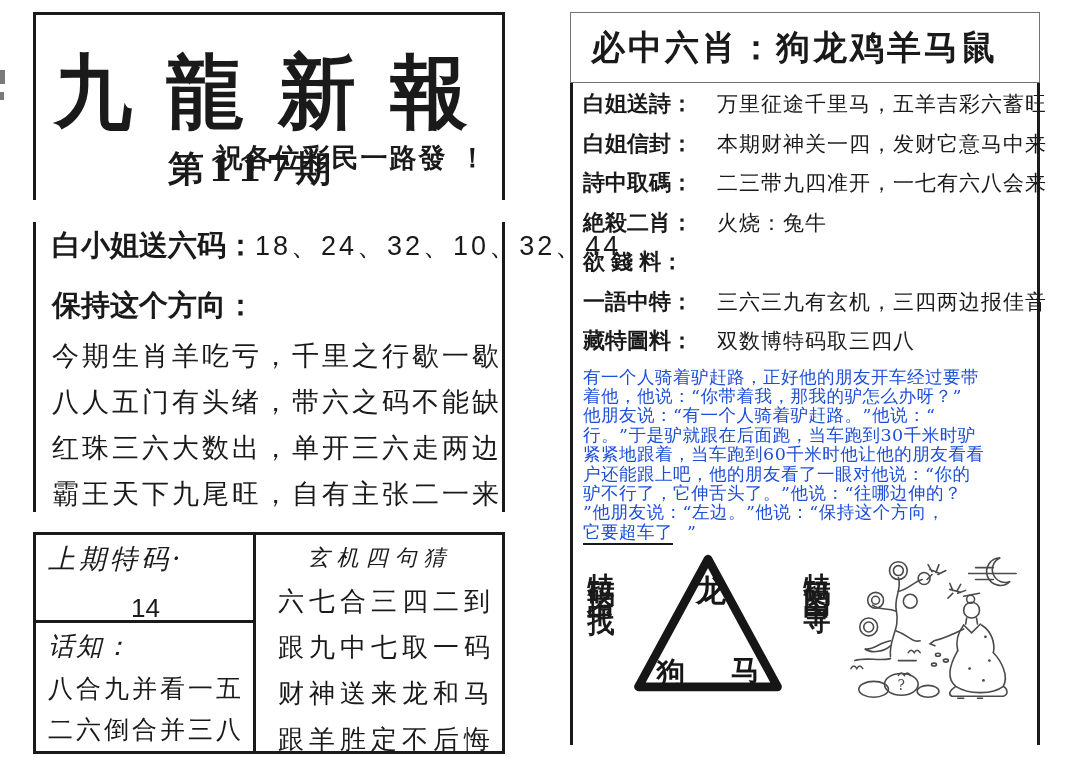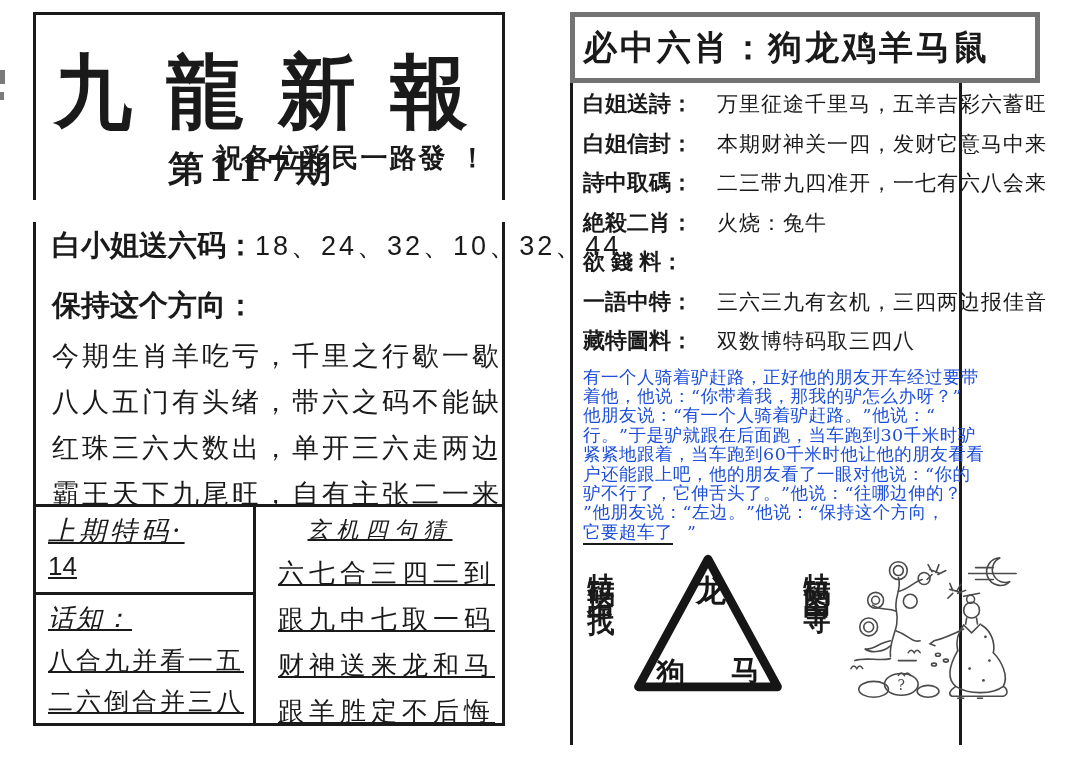--- a/index.html
+++ b/index.html
@@ -16,38 +16,38 @@
   .greeting{position:absolute;right:14px;bottom:24px;font-size:27px;font-weight:bold;letter-spacing:2px;}
 
   .mid{left:33px;top:222px;width:472px;height:290px;border-left:3px solid #1a1a1a;
        border-right:3px solid #1a1a1a;padding:2px 16px 0 16px;}
   .codes-line{margin-top:2px;white-space:nowrap;}
   .codes-label{font-weight:bold;font-size:29px;font-family:"Liberation Sans",sans-serif;}
   .codes-value{font-size:27px;letter-spacing:3px;font-family:"Liberation Sans",sans-serif;}
   .poem-label{margin-top:20px;font-weight:bold;font-size:29px;font-family:"Liberation Sans",sans-serif;}
   .poem-line{margin-top:14px;font-size:27px;line-height:32px;letter-spacing:3px;white-space:nowrap;}
 
-  .footer-grid{left:33px;top:504px;width:472px;height:222px;border:3px solid #1a1a1a;display:flex;text-decoration:underline;}
+  .footer-grid{left:33px;top:532px;width:472px;height:222px;border:3px solid #1a1a1a;display:flex;}
   .fg-left{width:217px;border-right:3px solid #1a1a1a;display:flex;flex-direction:column;flex:none;}
   .fg-left-top{height:88px;border-bottom:3px solid #1a1a1a;box-sizing:border-box;padding:6px 10px 0 12px;}
   .hand{font-style:italic;}
   .last-issue-label{font-size:27px;letter-spacing:4px;}
-  .last-issue-num{font-size:26px;margin-top:2px;}
+  .last-issue-num{text-align:center;font-size:26px;margin-top:16px;}
   .fg-left-bottom{padding:6px 10px 0 12px;}
   .notice-label{font-size:26px;letter-spacing:2px;}
   .notice-line{font-size:25px;margin-top:8px;letter-spacing:3px;white-space:nowrap;}
   .fg-right{flex:1;padding:8px 6px 0 22px;}
   .riddle-title{font-size:22px;text-align:center;letter-spacing:7px;margin-right:14px;}
   .riddle-line{font-size:26px;margin-top:11px;letter-spacing:5px;white-space:nowrap;}
 
   
-  .rp-header{left:570px;top:12px;width:470px;height:71px;border:5px solid #737373;
-             display:flex;align-items:center;padding-left:8px;}
+  .rp-header{left:570px;top:12px;width:470px;height:71px;border:1px solid #737373;
+             display:flex;align-items:center;padding-left:20px;}
   .rp-header-text{font-size:34px;font-weight:bold;letter-spacing:3px;white-space:nowrap;}
-  .rp-main{left:570px;top:83px;width:392px;height:662px;border-left:3px solid #1a1a1a;
+  .rp-main{left:570px;top:83px;width:470px;height:662px;border-left:3px solid #1a1a1a;
            border-right:3px solid #1a1a1a;padding:6px 6px 0 10px;}
   .tip-row{display:flex;align-items:baseline;height:39.5px;white-space:nowrap;}
   .tip-label{font-family:"Liberation Sans",sans-serif;font-weight:bold;font-size:22px;
              width:134px;flex:none;letter-spacing:0px;}
   .tip-content{font-size:21px;letter-spacing:1px;}
   .tip-content.big{font-size:33px;font-family:"Liberation Sans",sans-serif;letter-spacing:2px;}
   .story{margin-top:2px;}
   .story-line{font-size:17.5px;line-height:19.4px;letter-spacing:0.5px;white-space:nowrap;color:#1d4ed8;}
   .underlined{border-bottom:2px solid #1a1a1a;padding-bottom:1px;}
   .endquote{margin-left:14px;}

